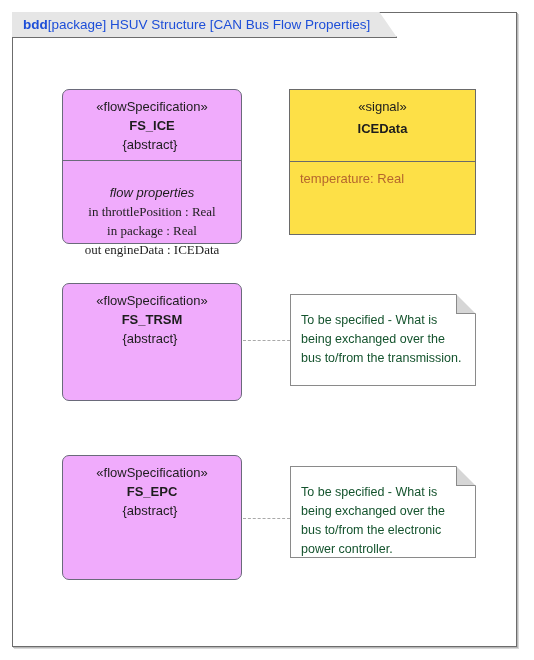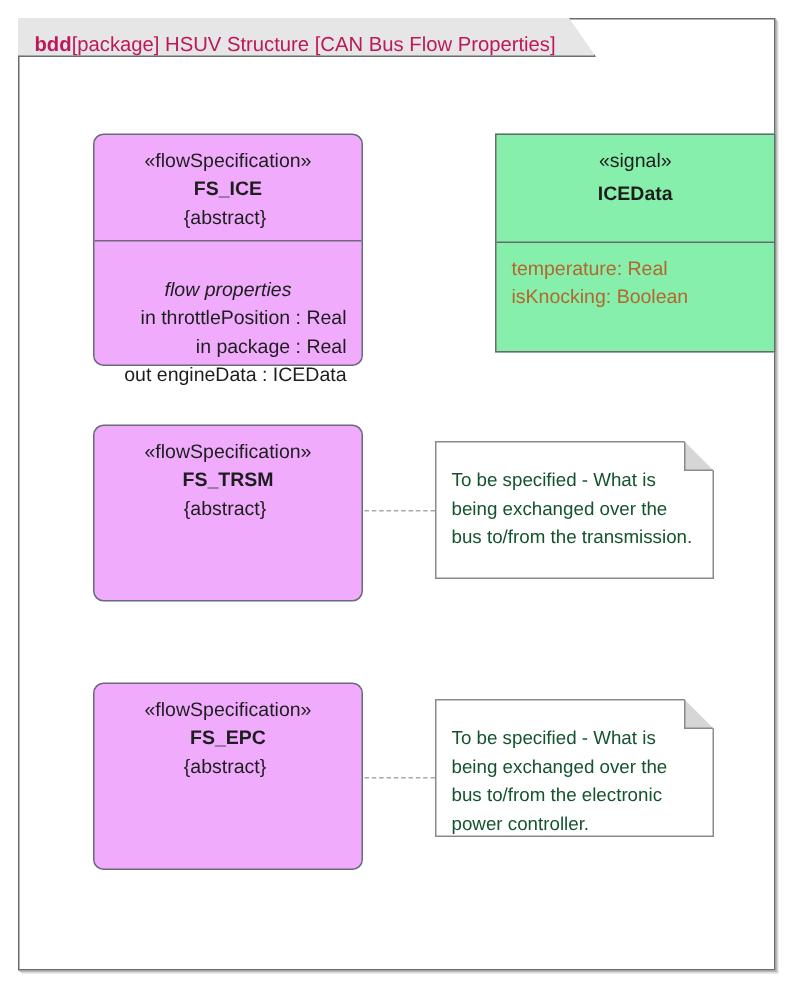--- a/index.html
+++ b/index.html
@@ -34,24 +34,24 @@
     position: absolute;
     left: 12px;
     top: 12px;
     height: 26px;
     box-sizing: border-box;
     background: #e6e6e6;
     border: 1px solid #6c6c6c;
     border-left: none;
     border-top: none;
     display: flex;
-    align-items: flex-end;
+    align-items: center;
     padding: 0 0 0 11px;
     font-size: 13.5px;
-    color: #be185d;
+    color: #1d4ed8;
     white-space: nowrap;
     clip-path: polygon(0 0, calc(100% - 18px) 0, 100% 100%, 0 100%);
     padding-right: 26px;
   }
   #frame-header .bold { font-weight: bold; }
 
   
   .block {
     position: absolute;
     box-sizing: border-box;
@@ -82,32 +82,32 @@
     line-height: 19px;
   }
   .block .compartment-body .props-title {
     display: block;
     text-align: center;
     font-style: italic;
     margin-top: 16px;
   }
   .block .compartment-body .prop {
     display: block;
-    text-align: right;
+    text-align: center;
+    font-family: Liberation Serif, serif;
   }
 
   
   .signal-block {
     position: absolute;
     box-sizing: border-box;
-    background: #86efac;
+    background: #fde047;
     border: 1px solid #6a6a6a;
     border-radius: 0;
     color: #1d1d1d;
-    margin-left: 41px;
   }
   .signal-block .compartment-head {
     padding: 7px 10px 6px 10px;
     text-align: center;
     font-size: 13px;
     line-height: 20px;
   }
   .signal-block .stereotype { display: block; }
   .signal-block .block-name { display: block; font-weight: bold; margin-top: 2px; text-align: center; }
   .signal-block .divider {
@@ -193,21 +193,20 @@
 </div>
 
 <div class="signal-block" id="block-icedata" style="left:289px; top:89px; width:187px; height:146px;">
   <div class="compartment-head">
     <span class="stereotype">«signal»</span>
     <span class="block-name">ICEData</span>
   </div>
   <div class="divider" style="margin-top:16px;"></div>
   <div class="compartment-body">
     <span class="attr">temperature: Real</span>
-    <span class="attr">isKnocking: Boolean</span>
   </div>
 </div>
 
 <div class="block" id="block-fs-trsm" style="left:62px; top:283px; width:180px; height:118px;">
   <div class="compartment-head">
     <span class="stereotype">«flowSpecification»</span>
     <span class="block-name">FS_TRSM</span>
     <span class="abstract-tag">{abstract}</span>
   </div>
 </div>

